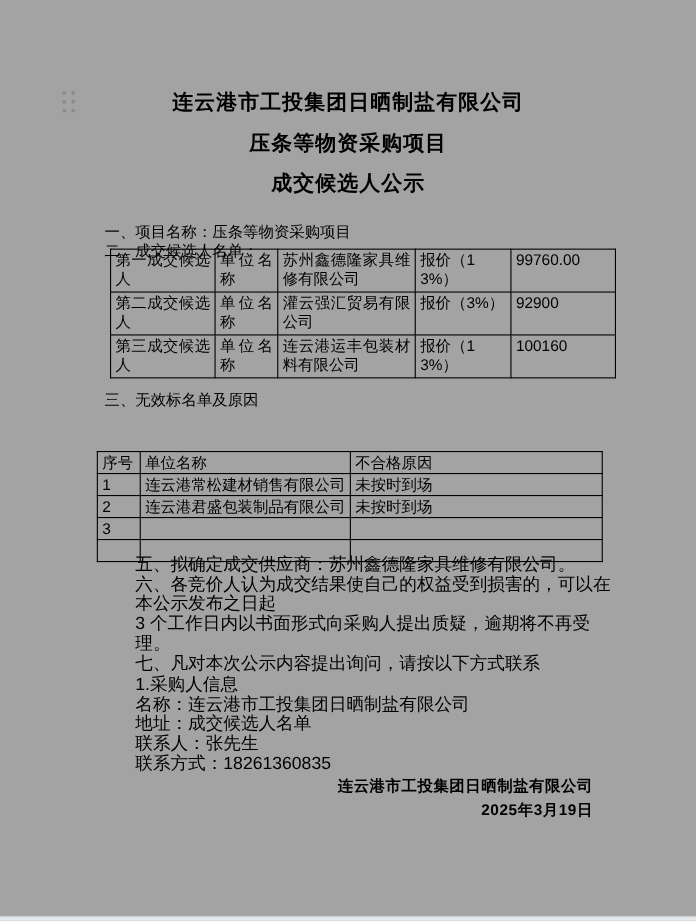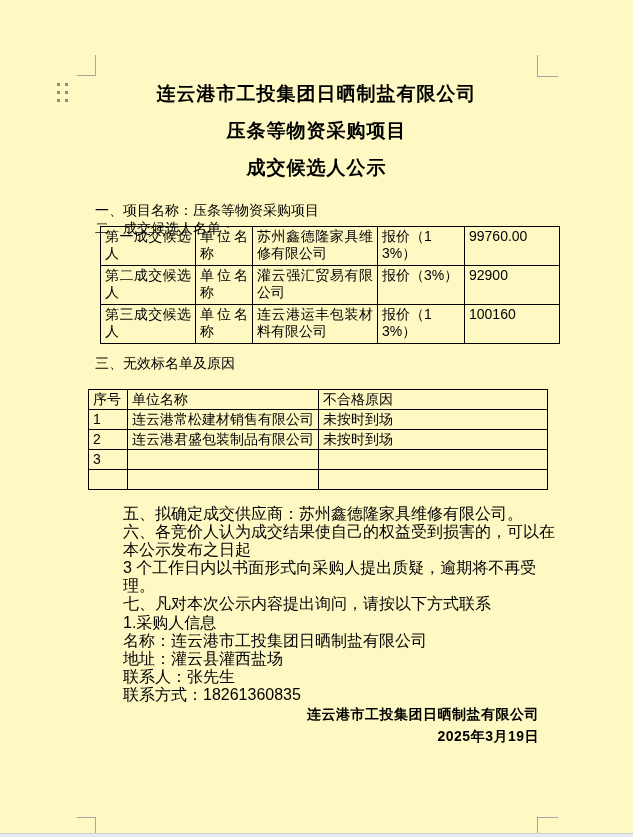--- a/index.html
+++ b/index.html
@@ -1,20 +1,20 @@
 <!DOCTYPE html>
 <html><head>
 <meta charset="utf-8">
 <style>
   html, body { margin: 0; padding: 0; background: #ffffff; }
   .page {
     position: relative;
     width: 633px;
     height: 837px;
-    background: #fef9c3;
+    background: #a3a3a3;
     font-family: "Liberation Sans", sans-serif;
     color: #000000;
     overflow: hidden;
   }
   
   .mark { position: absolute; }
   .mark-tl { left: 77px; top: 55px; width: 18px; height: 20px;
              border-right: 1px solid #a6a6a6; border-bottom: 1px solid #a6a6a6; }
   .mark-tr { left: 537px; top: 55px; width: 20px; height: 21px;
              border-left: 1px solid #a6a6a6; border-bottom: 1px solid #a6a6a6; }
@@ -42,21 +42,21 @@
           font-size: 16px; line-height: 18.1px; margin-left: 28px; }
   
   table { border-collapse: collapse; table-layout: fixed; position: absolute;
           font-size: 14px; }
   td, th { border: 1px solid #000; padding: 1px 4px; vertical-align: top;
            line-height: 17px; font-weight: normal; text-align: left;
            overflow: hidden; word-break: break-all; }
   .tbl1 { top: 226px; left: 100px; width: 459px; }
   .tbl1 td { height: 36px; }
   .just { text-align: justify; text-justify: inter-character; }
-  .tbl2 { top: 389px; left: 88px; width: 459px; border-radius: 29px; }
+  .tbl2 { top: 410px; left: 88px; width: 459px; border-radius: 29px; }
   .tbl2 td, .tbl2 th { height: 17px; }
   
   .sig { position: absolute; top: 704px; left: 0; right: 94px; text-align: right;
          font-size: 14px; font-weight: bold; line-height: 21.5px; letter-spacing: 0.5px; }
   
   .page-edge { position: absolute; left: 0; right: 0; top: 833px; height: 4px;
                background: #e7ebee; border-top: 1px solid #cdd2d6; }
 </style>
 </head>
 <body>
@@ -158,21 +158,21 @@
   </tbody>
     </table>
 
   <div class="para">
     <div>五、拟确定成交供应商：苏州鑫德隆家具维修有限公司。</div>
     <div>六、各竞价人认为成交结果使自己的权益受到损害的，可以在本公示发布之日起</div>
     <div>3 个工作日内以书面形式向采购人提出质疑，逾期将不再受理。</div>
     <div>七、凡对本次公示内容提出询问，请按以下方式联系</div>
     <div>1.采购人信息</div>
     <div>名称：连云港市工投集团日晒制盐有限公司</div>
-    <div>地址：灌云县灌西盐场</div>
+    <div>地址：成交候选人名单</div>
     <div>联系人：张先生</div>
     <div>联系方式：18261360835</div>
   </div>
 
   <div class="sig">
     <div>连云港市工投集团日晒制盐有限公司</div>
     <div>2025年3月19日</div>
   </div>
 
   <div class="page-edge"></div>

